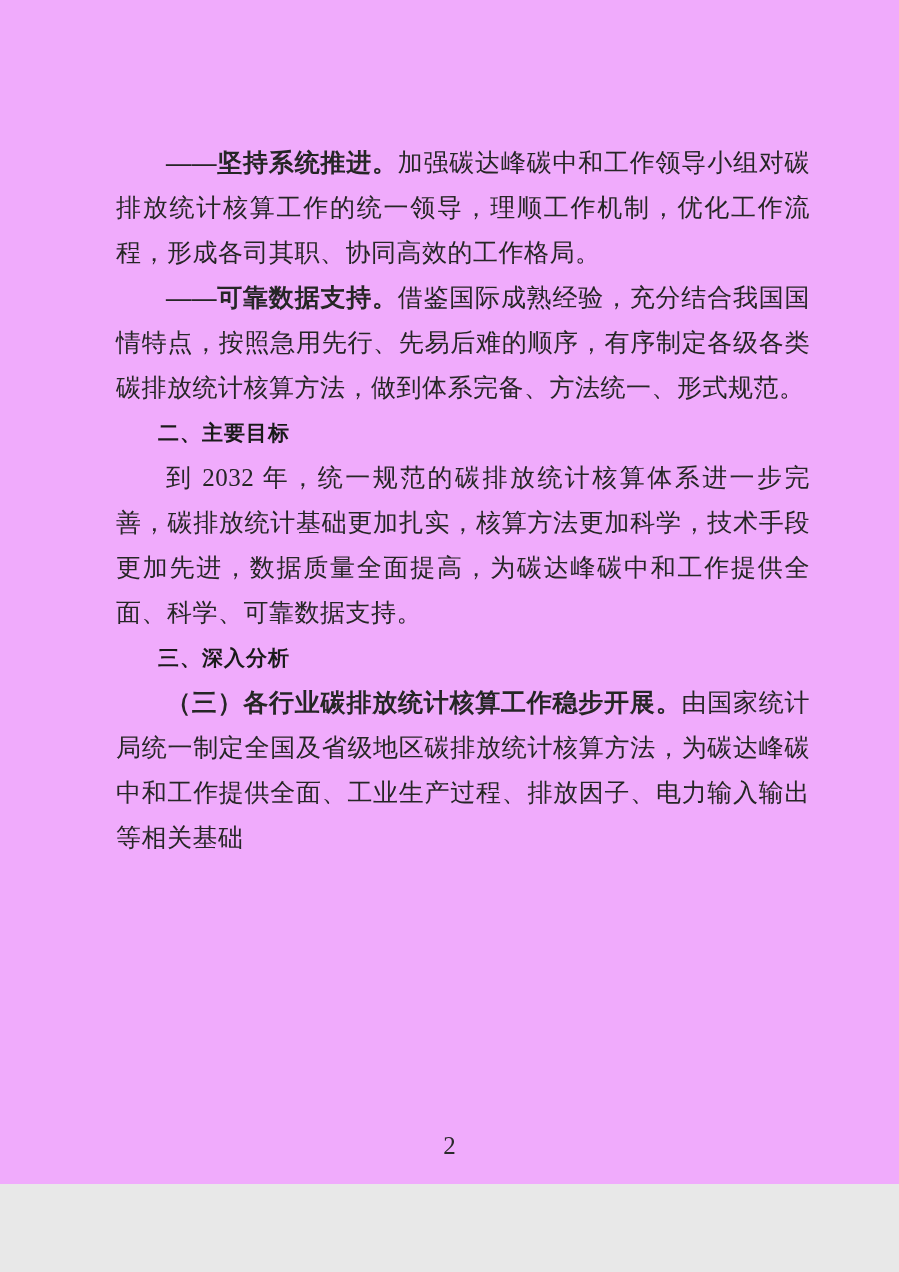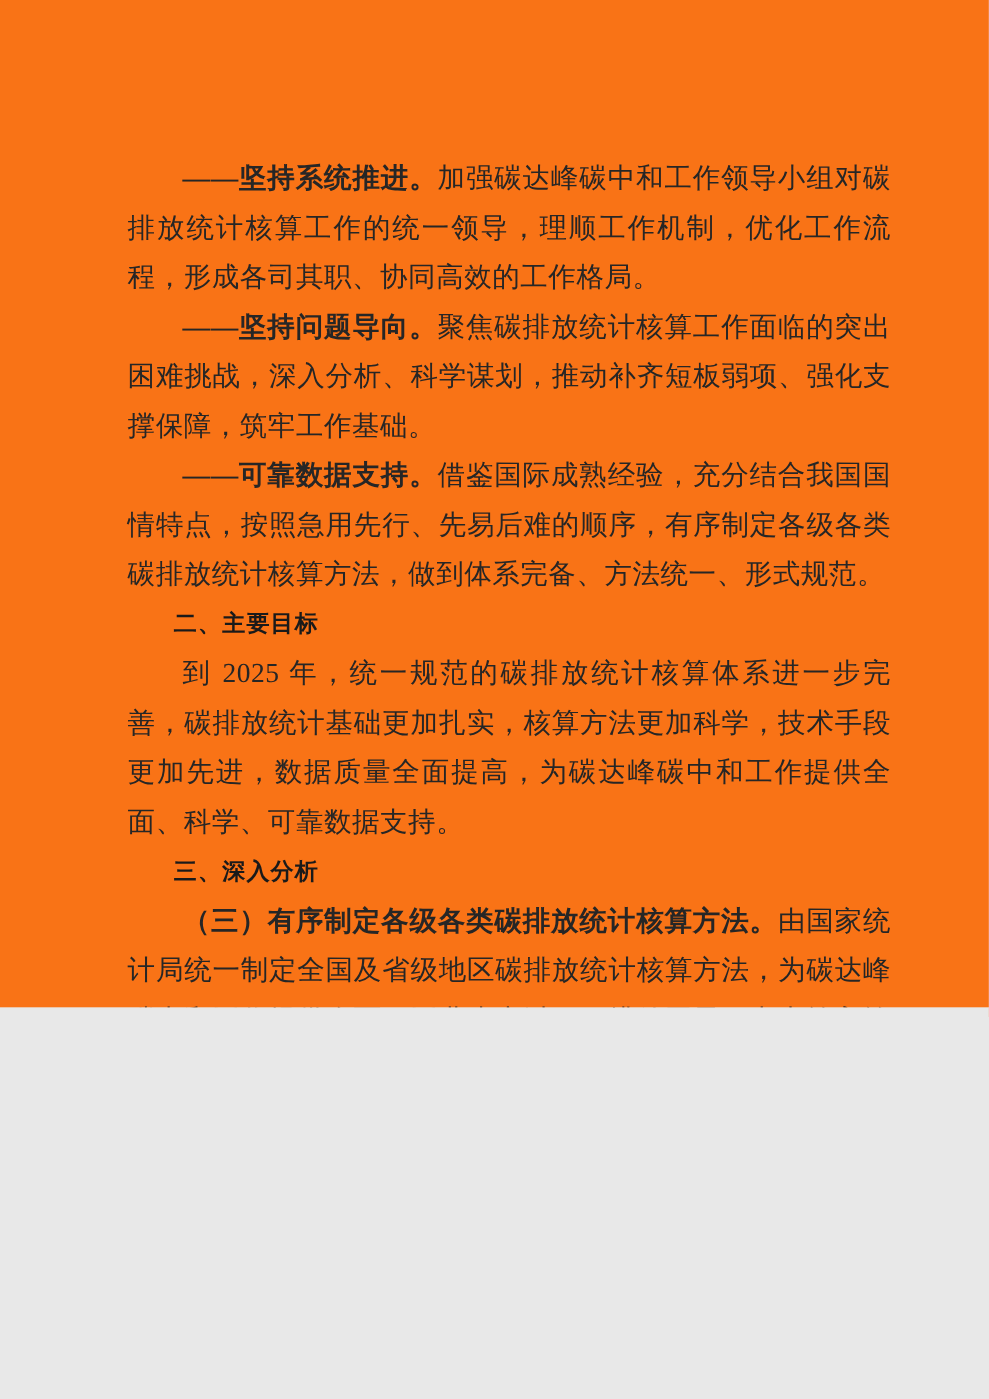--- a/index.html
+++ b/index.html
@@ -3,23 +3,23 @@
 <meta charset="utf-8">
 <style>
   html, body {
     margin: 0;
     padding: 0;
     background: #e8e8e8;
   }
   .page {
     position: relative;
     width: 899px;
-    height: 916px;
+    height: 1184px;
     margin: 0 auto;
-    background: #f97316;
+    background: #f0abfc;
     overflow: hidden;
     font-family: "Liberation Serif", "DejaVu Serif", serif;
     color: #262626;
   }
   .content {
     position: absolute;
     left: 116px;
     top: 140px;
     width: 694px;
     font-size: 25px;
@@ -59,29 +59,28 @@
   }
 </style>
 </head>
 <body>
 
 <div class="page">
   <div class="content">
 
     <p class="para"><span class="lead">——坚持系统推进。</span><span>加强碳达峰碳中和工作领导小组对碳排放统计核算工作的统一领导，理顺工作机制，优化工作流程，形成各司其职、协同高效的工作格局。</span></p>
 
-    <p class="para"><span class="lead">——坚持问题导向。</span><span>聚焦碳排放统计核算工作面临的突出困难挑战，深入分析、科学谋划，推动补齐短板弱项、强化支撑保障，筑牢工作基础。</span></p>
 
     <p class="para"><span class="lead">——可靠数据支持。</span><span>借鉴国际成熟经验，充分结合我国国情特点，按照急用先行、先易后难的顺序，有序制定各级各类碳排放统计核算方法，做到体系完备、方法统一、形式规范。</span></p>
 
     <h2 class="heading">二、主要目标</h2>
 
 
-    <p class="para"><span class="lead"></span><span>到 2025 年，统一规范的碳排放统计核算体系进一步完善，碳排放统计基础更加扎实，核算方法更加科学，技术手段更加先进，数据质量全面提高，为碳达峰碳中和工作提供全面、科学、可靠数据支持。</span></p>
+    <p class="para"><span class="lead"></span><span>到 2032 年，统一规范的碳排放统计核算体系进一步完善，碳排放统计基础更加扎实，核算方法更加科学，技术手段更加先进，数据质量全面提高，为碳达峰碳中和工作提供全面、科学、可靠数据支持。</span></p>
 
     <h2 class="heading">三、深入分析</h2>
 
-    <p class="para"><span class="lead">（三）有序制定各级各类碳排放统计核算方法。</span><span>由国家统计局统一制定全国及省级地区碳排放统计核算方法，为碳达峰碳中和工作提供全面、工业生产过程、排放因子、电力输入输出等相关基础</span></p>
+    <p class="para"><span class="lead">（三）各行业碳排放统计核算工作稳步开展。</span><span>由国家统计局统一制定全国及省级地区碳排放统计核算方法，为碳达峰碳中和工作提供全面、工业生产过程、排放因子、电力输入输出等相关基础</span></p>
 
   </div>
 
   <div class="page-number">2</div>
 </div>
 
 </body></html>

